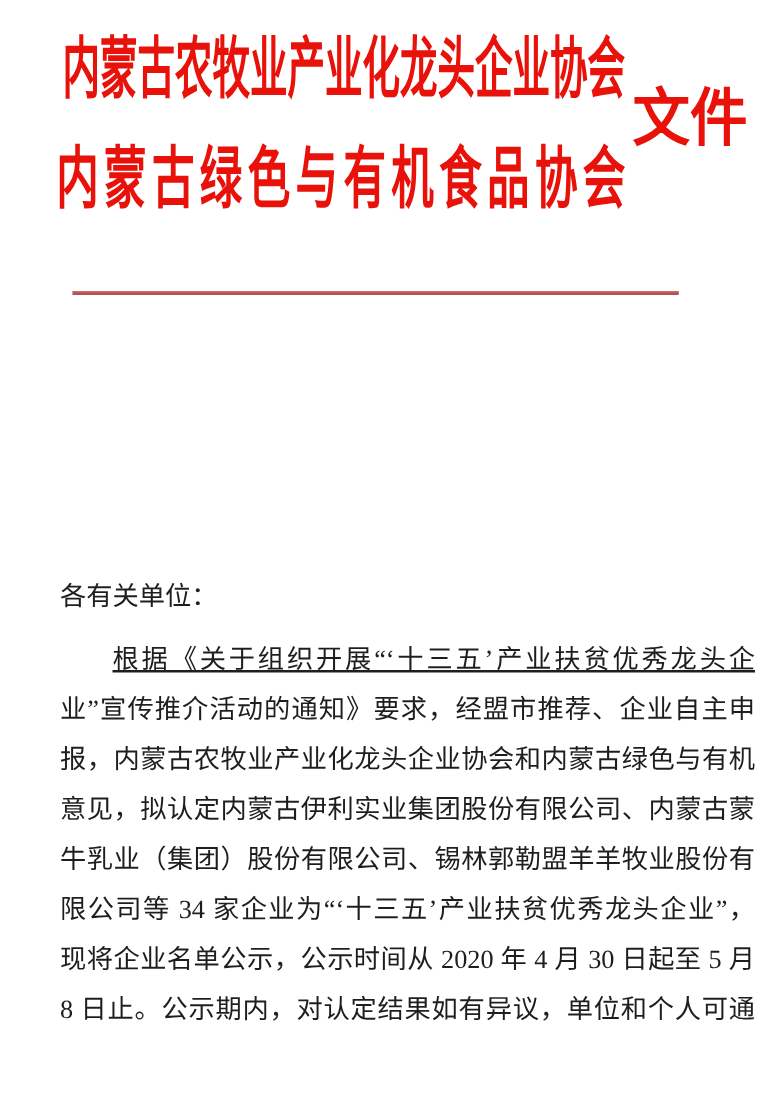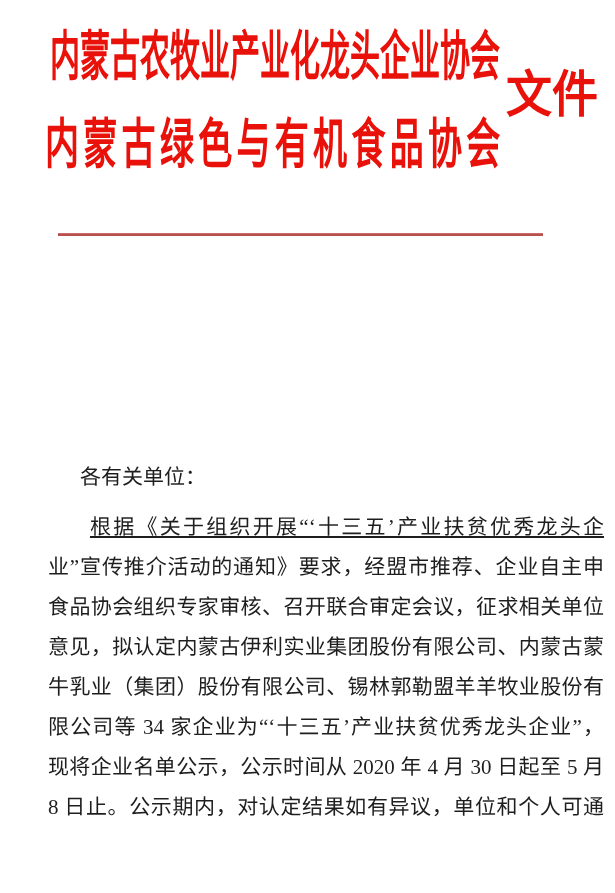--- a/index.html
+++ b/index.html
@@ -81,21 +81,20 @@
   }
 
   
   .salutation {
     position: absolute;
     top: 462px;
     left: 48px;
     font-size: 21px;
     line-height: 30px;
     color: var(--text-color, #1e1e1e);
-    margin-left: 32px;
   }
   .body-paragraph {
     position: absolute;
     top: 507px;
     left: 48px;
     width: 556px;
     color: var(--text-color, #1e1e1e);
   }
   .para-line {
     height: 40px;
@@ -122,21 +121,21 @@
     <div class="doc-word">文件</div>
     <div class="red-rule"></div>
   </header>
 
 
   <div class="salutation">各有关单位：</div>
 
   <div class="body-paragraph">
     <div class="para-line first">根据《关于组织开展“‘十三五’产业扶贫优秀龙头企</div>
     <div class="para-line">业”宣传推介活动的通知》要求，经盟市推荐、企业自主申</div>
-    <div class="para-line">食品协会组织专家审核、召开联合审定会议，征求相关单位</div>
+    <div class="para-line">报，内蒙古农牧业产业化龙头企业协会和内蒙古绿色与有机</div>
     <div class="para-line">意见，拟认定内蒙古伊利实业集团股份有限公司、内蒙古蒙</div>
     <div class="para-line">牛乳业（集团）股份有限公司、锡林郭勒盟羊羊牧业股份有</div>
     <div class="para-line">限公司等 34 家企业为“‘十三五’产业扶贫优秀龙头企业”，</div>
     <div class="para-line">现将企业名单公示，公示时间从 2020 年 4 月 30 日起至 5 月</div>
     <div class="para-line">8 日止。公示期内，对认定结果如有异议，单位和个人可通</div>
   </div>
 
 </div>
 
 </body></html>

